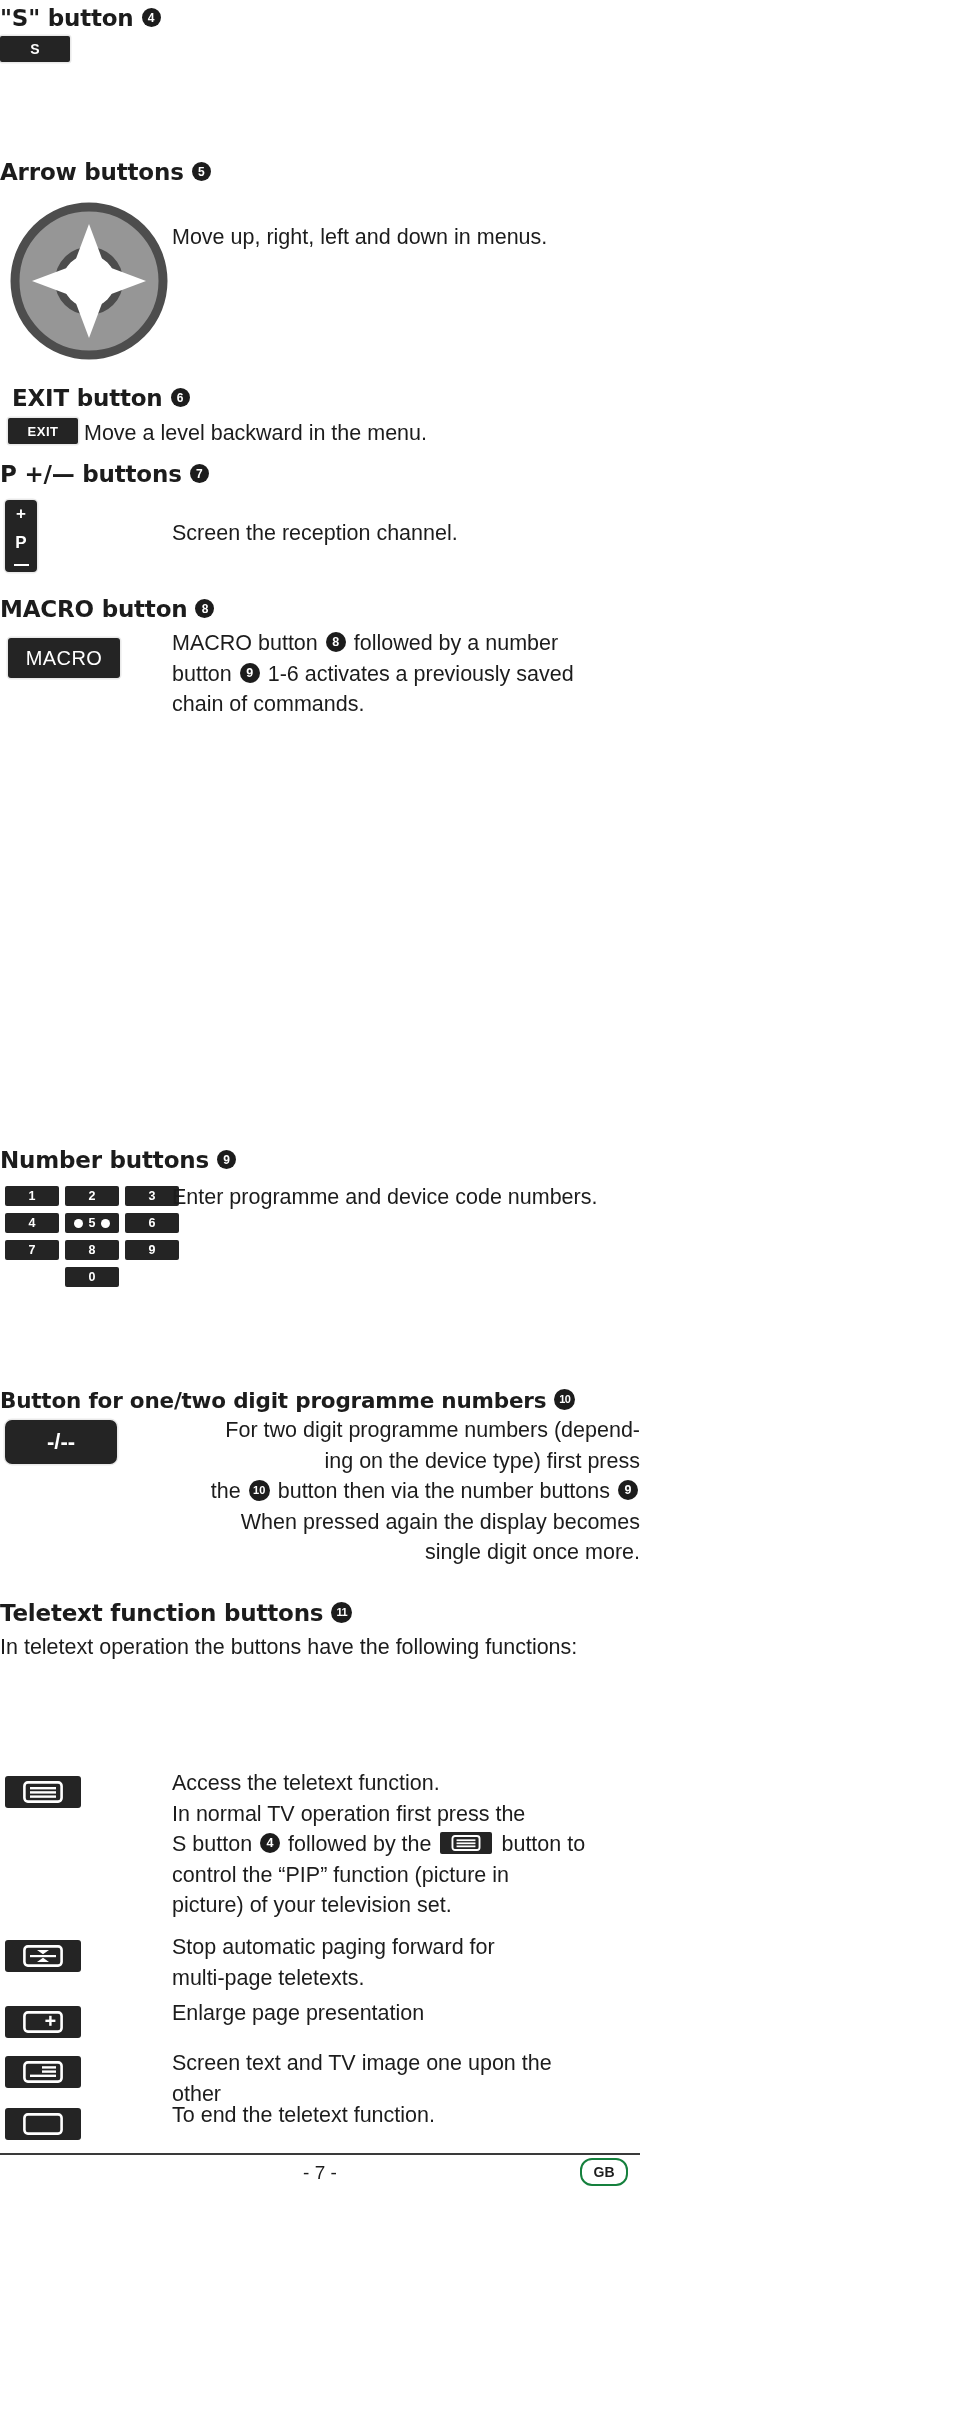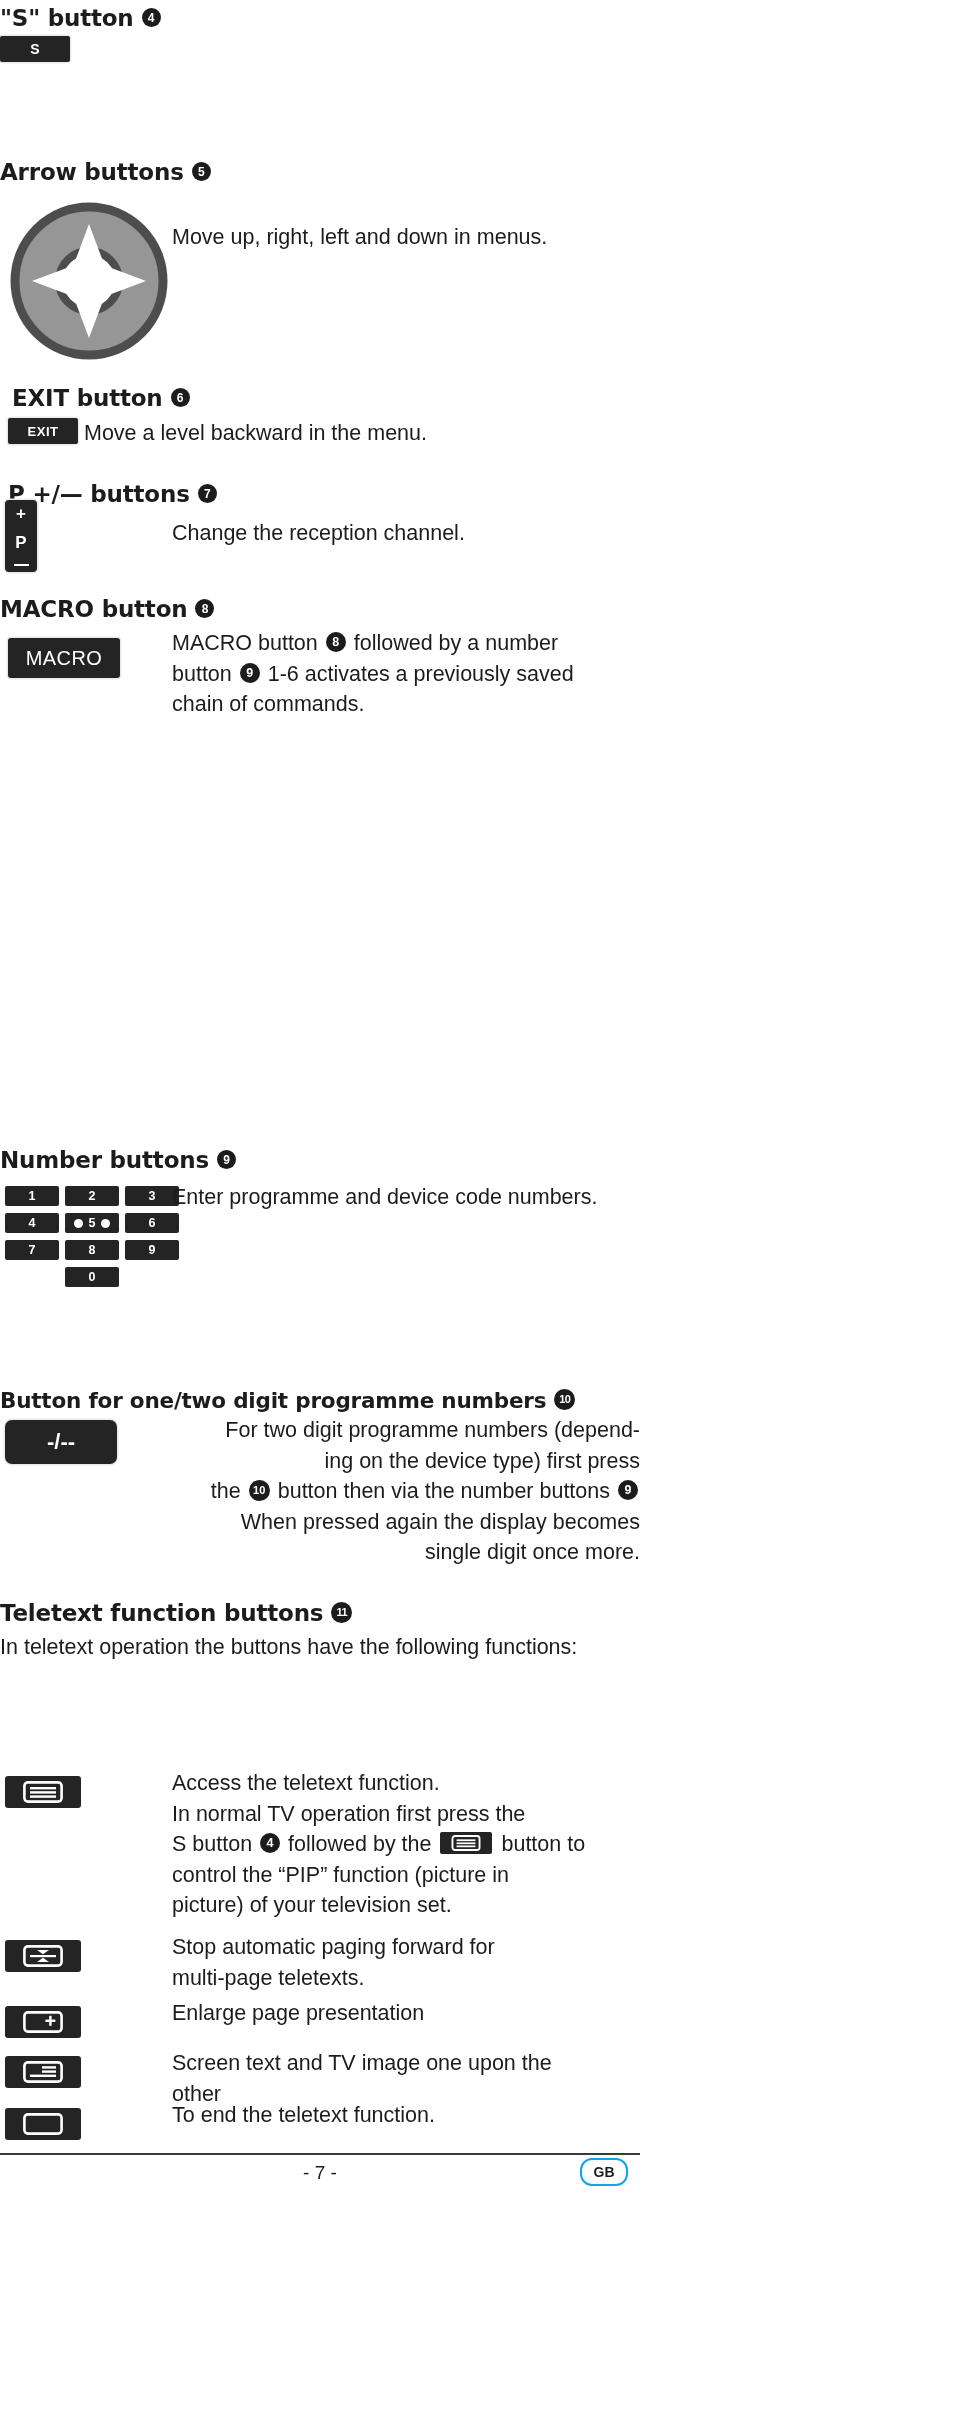--- a/index.html
+++ b/index.html
@@ -216,21 +216,21 @@
     left: 0;
     font-family: "Liberation Sans", sans-serif;
     font-size: 19px;
     color: #1c1c1c;
     font-weight: 300;
   }
   .gb-badge {
     position: absolute;
     width: 44px;
     height: 24px;
-    border: 2px solid #0ea5e9;
+    border: 2px solid #15803d;
     border-radius: 12px;
     display: flex;
     align-items: center;
     justify-content: center;
     font-family: "Liberation Sans", sans-serif;
     font-weight: bold;
     font-size: 14px;
     color: #1c1c1c;
     background: #ffffff;
   }
@@ -291,37 +291,37 @@
       <div style="width:84px; flex:0 0 84px; padding-left:8px; box-sizing:border-box;">
         <div class="key key-exit">
           <span>EXIT</span>
         </div>
       </div>
       <div class="col-desc body-text" style="padding-top:0px;">
         <p>Move a level backward in the menu.</p>
       </div>
     </div>
 
-    <div style="position:absolute; left:8px; top:462px;margin-top:20px;">
+    <div style="position:absolute; left:0; top:462px;">
       <h2 class="section-title">
         <span>P +/— buttons</span>
         <span class="circnum sm">7</span>
       </h2>
     </div>
 
     <div style="position:absolute; left:5px; top:500px;">
       <div class="key key-p">
         <span class="plus">+</span>
         <span class="pl">P</span>
         <span class="minus"></span>
       </div>
     </div>
 
     <div class="body-text" style="position:absolute; left:172px; top:518px;">
-      <p>Change the reception channel.</p>
+      <p>Screen the reception channel.</p>
     </div>
 
     <div style="position:absolute; left:0; top:597px;">
       <h2 class="section-title">
         <span>MACRO button</span>
         <span class="circnum sm">8</span>
       </h2>
     </div>
 
     <div style="position:absolute; left:8px; top:638px;">

